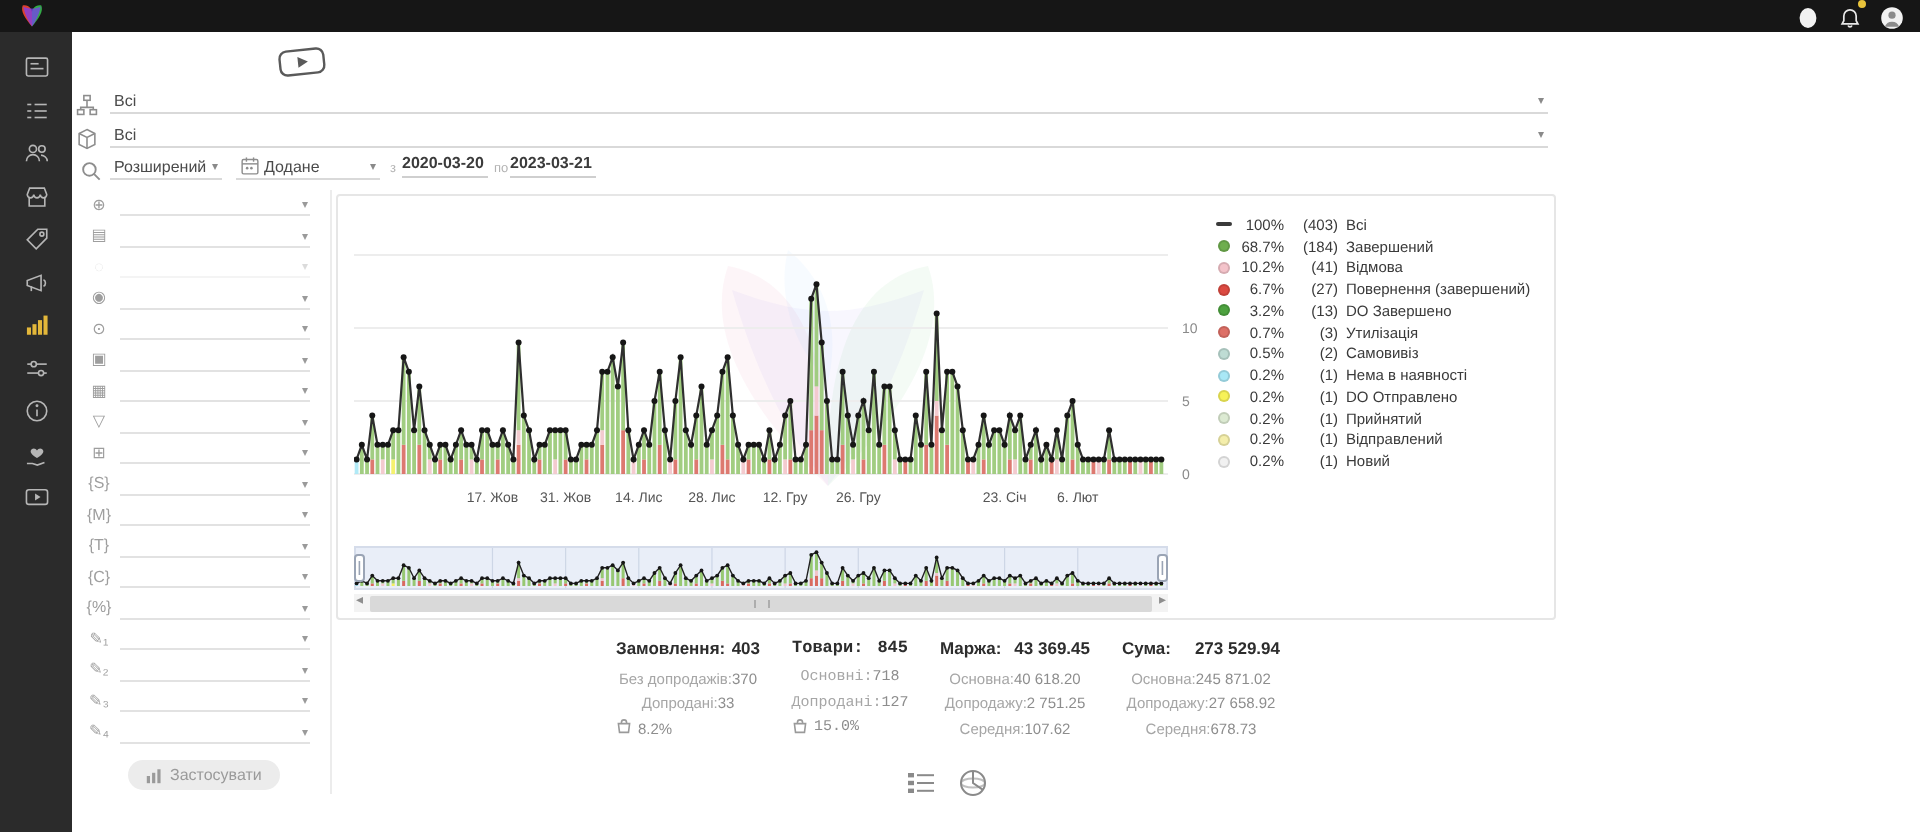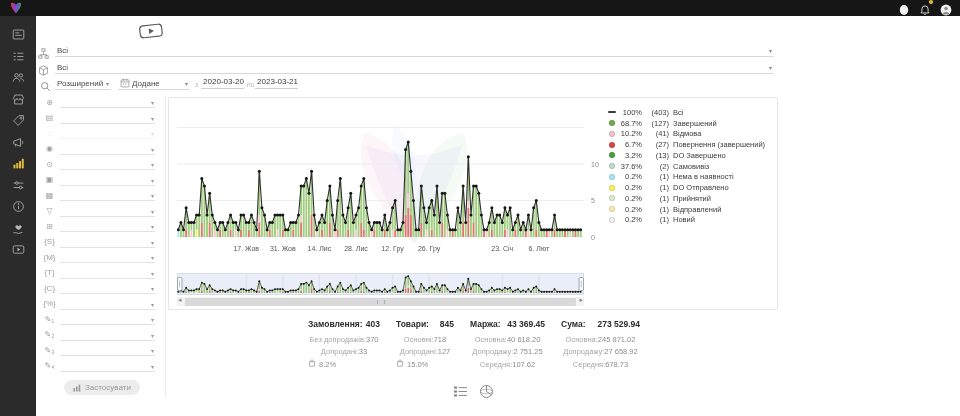--- a/index.html
+++ b/index.html
@@ -24,21 +24,21 @@
   .f-sel{flex:1;margin-left:4px;border-bottom:1px solid #e2e2e2;height:11px;display:flex;justify-content:flex-end;align-items:flex-end;cursor:pointer}
   .f-caret{color:#9a9a9a;font-size:6px;line-height:7px;padding-right:1px}
   .apply-btn{position:absolute;left:64px;top:380px;height:15px;padding:0 9px;display:flex;align-items:center;gap:4px;
     background:#ececec;border:none;border-radius:8px;color:#9a9a9a;font-size:8px;cursor:pointer;font-family:inherit}
   
   .h-ico{position:absolute;color:#8d8d8d}
   .hline{position:absolute;border-bottom:1px solid #d9d9d9;height:13px;font-size:8px;color:#4a4a4a;display:flex;align-items:flex-end;cursor:pointer}
   .hline .val{padding:0 0 1px 2px;flex:1}
   .hline .crt{color:#8a8a8a;font-size:6px;padding:0 2px 2px 0}
   .tinylbl{position:absolute;font-size:6.5px;color:#b3b3b3}
-  .dateinp{position:absolute;border-bottom:1px solid #cfcfcf;height:12px;font-size:8px;font-weight:normal;color:#3b3b3b;text-align:right;cursor:text}
+  .dateinp{position:absolute;border-bottom:1px solid #cfcfcf;height:12px;font-size:8px;font-weight:bold;color:#3b3b3b;text-align:left;cursor:text}
   .playico{position:absolute;left:139px;top:24px;width:24px;height:15px;color:#5a5a5a;cursor:pointer;transform:rotate(-6deg)}
   
   .card{position:absolute;left:168px;top:97px;width:610px;height:213px;border:1px solid #e6e6e6;border-radius:2px;background:#fff}
   .legend{position:absolute;left:438px;top:9px;width:168px}
   .lg-row{height:10.75px;display:flex;align-items:center;font-size:7.5px;color:#3a3a3a;cursor:pointer;white-space:nowrap}
   .lg-mark{width:10px;display:flex;justify-content:center;flex:none}
   .lg-dash{width:8px;height:2px;background:#3a3a3a;border-radius:1px}
   .lg-dot{width:6px;height:6px;border-radius:50%;border:1px solid rgba(0,0,0,.12)}
   .lg-pct{width:25px;text-align:right;flex:none}
   .lg-cnt{width:27px;text-align:right;flex:none;margin-right:4px}
@@ -748,21 +748,21 @@
         </span>
         <span class="lg-pct">100%</span>
         <span class="lg-cnt">(403)</span>
         <span class="lg-lbl">Всі</span>
       </div>
       <div class="lg-row">
         <span class="lg-mark">
           <span class="lg-dot" style="background: rgb(111, 174, 78);"></span>
         </span>
         <span class="lg-pct">68.7%</span>
-        <span class="lg-cnt">(127)</span>
+        <span class="lg-cnt">(184)</span>
         <span class="lg-lbl">Завершений</span>
       </div>
       <div class="lg-row">
         <span class="lg-mark">
           <span class="lg-dot" style="background: rgb(244, 195, 202);"></span>
         </span>
         <span class="lg-pct">10.2%</span>
         <span class="lg-cnt">(41)</span>
         <span class="lg-lbl">Відмова</span>
       </div>
@@ -777,23 +777,31 @@
       <div class="lg-row">
         <span class="lg-mark">
           <span class="lg-dot" style="background: rgb(77, 162, 63);"></span>
         </span>
         <span class="lg-pct">3.2%</span>
         <span class="lg-cnt">(13)</span>
         <span class="lg-lbl">DO Завершено</span>
       </div>
       <div class="lg-row">
         <span class="lg-mark">
+          <span class="lg-dot" style="background: rgb(221, 111, 102);"></span>
+        </span>
+        <span class="lg-pct">0.7%</span>
+        <span class="lg-cnt">(3)</span>
+        <span class="lg-lbl">Утилізація</span>
+      </div>
+      <div class="lg-row">
+        <span class="lg-mark">
           <span class="lg-dot" style="background: rgb(190, 220, 212);"></span>
         </span>
-        <span class="lg-pct">37.6%</span>
+        <span class="lg-pct">0.5%</span>
         <span class="lg-cnt">(2)</span>
         <span class="lg-lbl">Самовивіз</span>
       </div>
       <div class="lg-row">
         <span class="lg-mark">
           <span class="lg-dot" style="background: rgb(169, 232, 246);"></span>
         </span>
         <span class="lg-pct">0.2%</span>
         <span class="lg-cnt">(1)</span>
         <span class="lg-lbl">Нема в наявності</span>
@@ -1232,21 +1240,21 @@
         <span class="rv">33</span>
       </div>
       <div class="st-row iconrow">
         <span><svg width="8" height="8" viewBox="0 0 10 10">
             <path d="M1.5 3.5h7l-.7 5.5H2.2z" fill="none" stroke="#9a9a9a"></path>
             <path d="M3.4 3.5V2.8a1.6 1.6 0 0 1 3.2 0v.7" fill="none" stroke="#9a9a9a"></path>
           </svg></span>
         <span class="rv">8.2%</span>
       </div>
     </div>
-    <div class="stat-col" style="left: 396px; width: 58px;">
+    <div class="stat-col" style="left: 396px; width: 58px; font-family: Liberation Mono, monospace;">
       <div class="st-title">
         <span>Товари:</span>
         <span class="tv">845</span>
       </div>
       <div class="st-row">
         <span>Основні:</span>
         <span class="rv">718</span>
       </div>
       <div class="st-row">
         <span>Допродані:</span>

